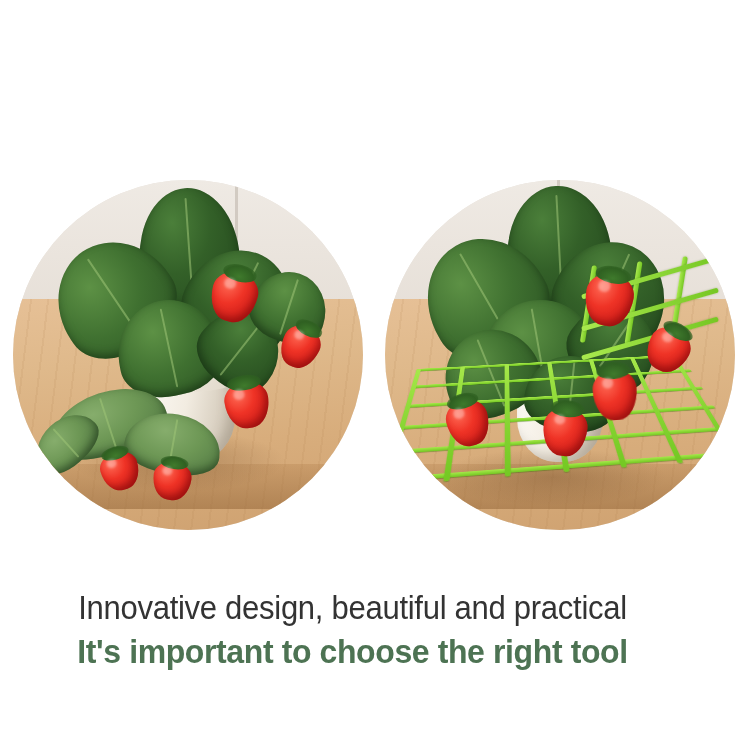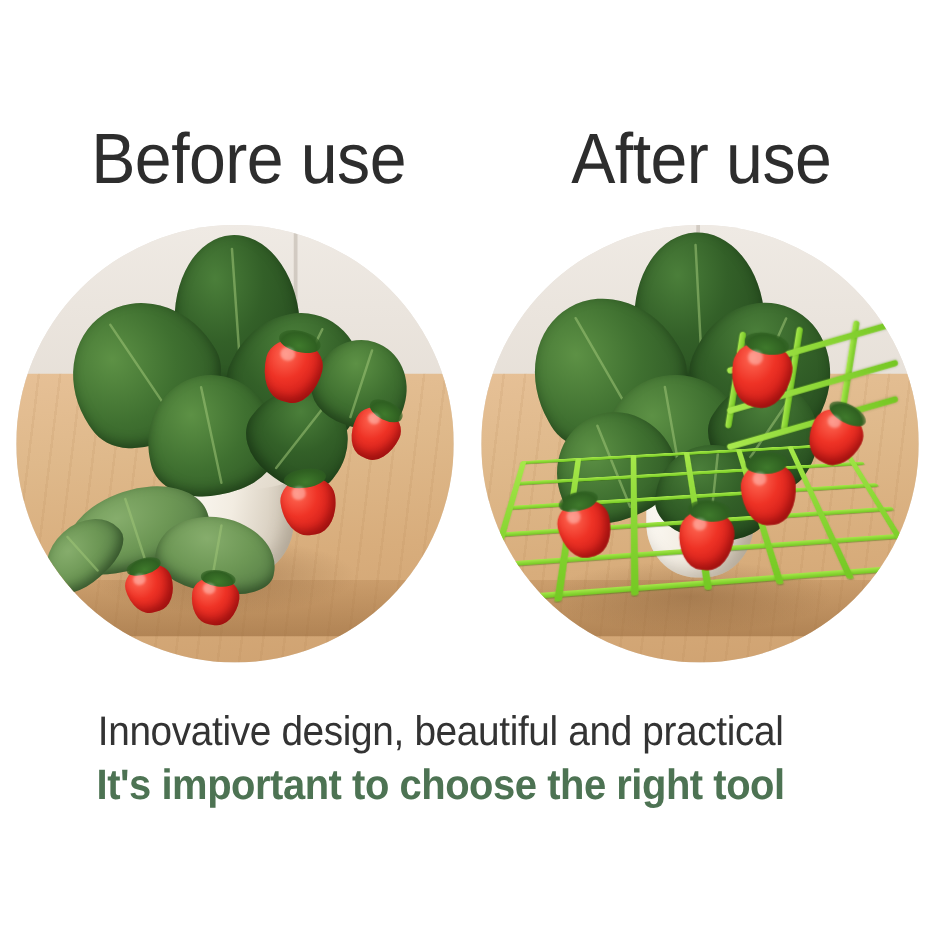--- a/index.html
+++ b/index.html
@@ -94,37 +94,33 @@
   .grid-face .bar{position:absolute;background:linear-gradient(180deg,#a6e84a,#74c823);
        border-radius:3px;box-shadow:0 1px 1px rgba(60,110,10,.45);}
   .bar.h{left:0;width:100%;height:5px;}
   .bar.v{top:0;height:100%;width:5px;}
 
   .grid-vert{position:absolute;left:4%;top:26%;width:92%;height:30%;}
   .gv-bar{position:absolute;background:linear-gradient(90deg,#a9e94e,#76c724);
        border-radius:3px;box-shadow:0 0 2px rgba(60,110,10,.4);}
 
   
-  .captions{position:absolute;top:564px;left:0;width:705px;}
+  .captions{position:absolute;top:587px;left:0;width:705px;}
   .caption{
     text-align:center;white-space:nowrap;
     transform:scaleX(0.94);
   }
   .caption-1{font-size:33px;line-height:42px;font-weight:400;color:#333333;letter-spacing:-0.3px;}
   .caption-2{font-size:34px;line-height:44px;font-weight:700;color:#4d7353;letter-spacing:-0.4px;}
 </style>
 </head>
 <body>
 
 <div class="page">
 
-  <div class="headings">
-    <div class="heading heading-before">Before use</div>
-    <div class="heading heading-after">After use</div>
-  </div>
 
   <div class="photos">
 
     <div class="circle circle-left">
       <div class="scene">
 
         <div class="wall"></div>
         <div class="wall-seam" style="left:222px;"></div>
         <div class="table"></div>
         <div class="table-edge"></div>

